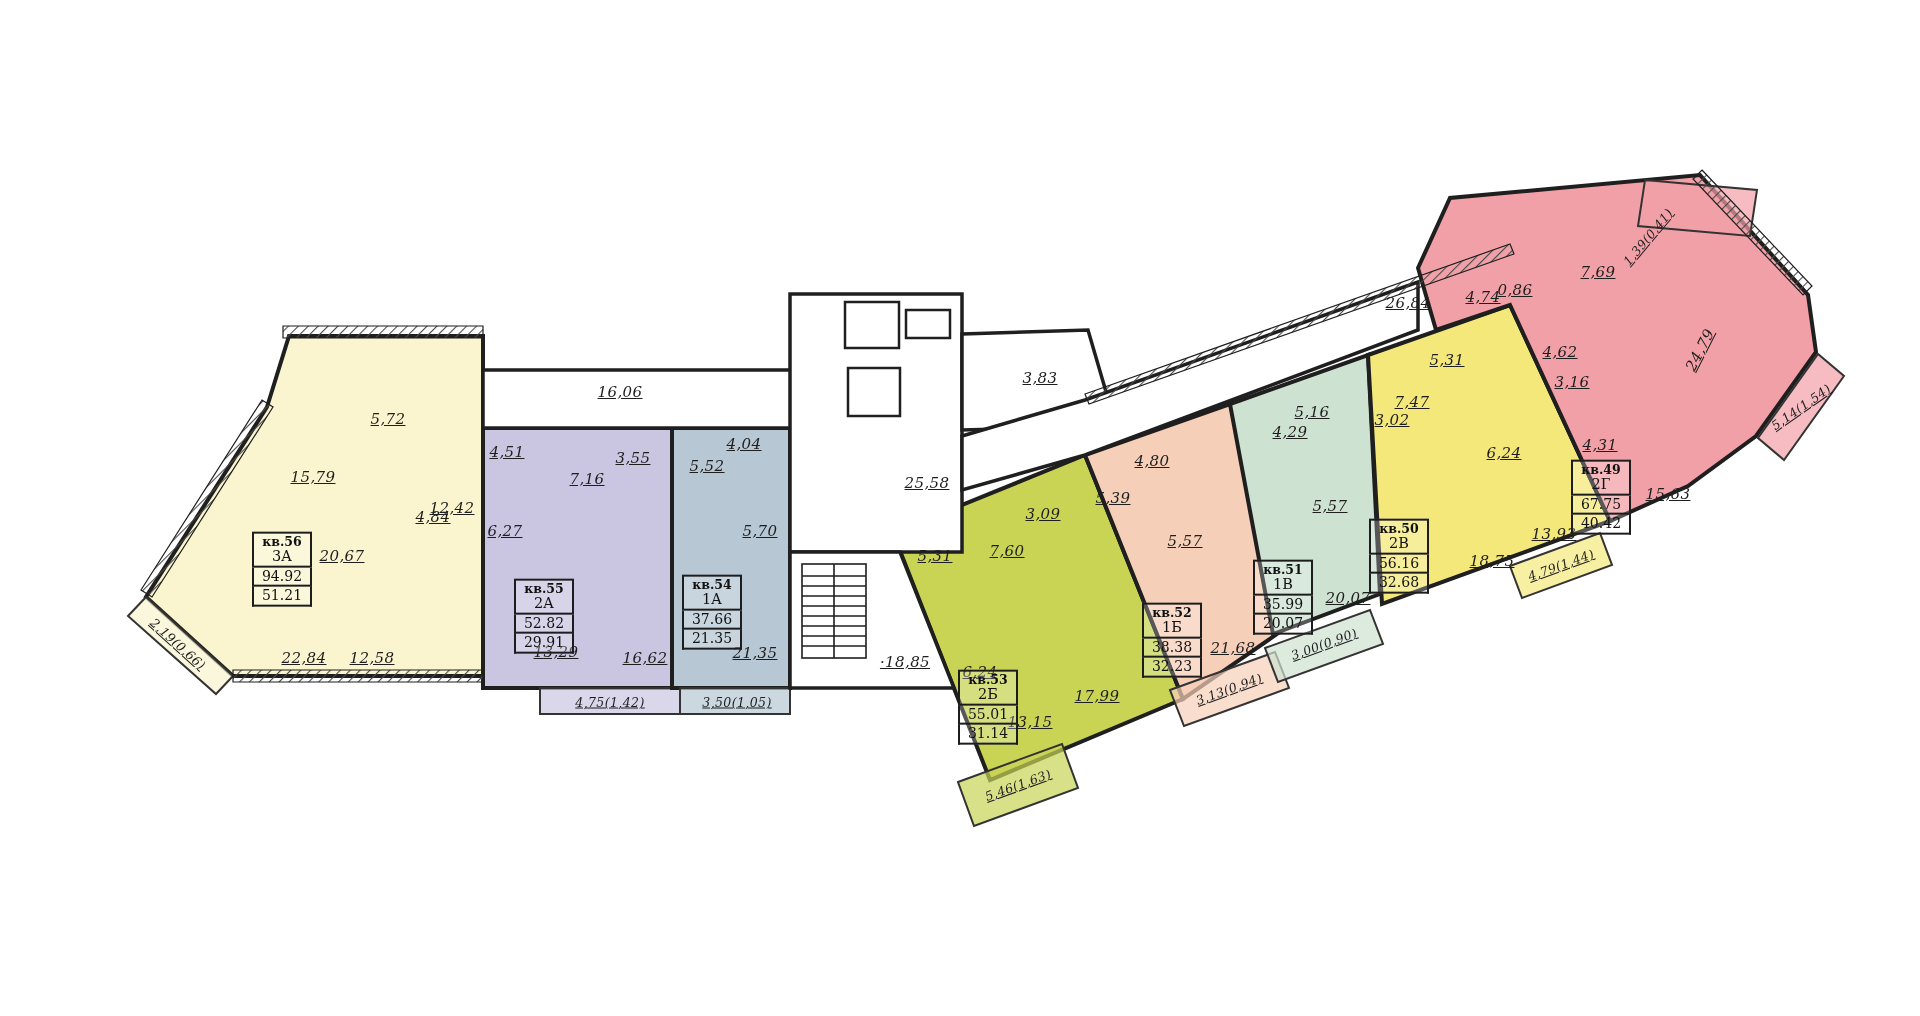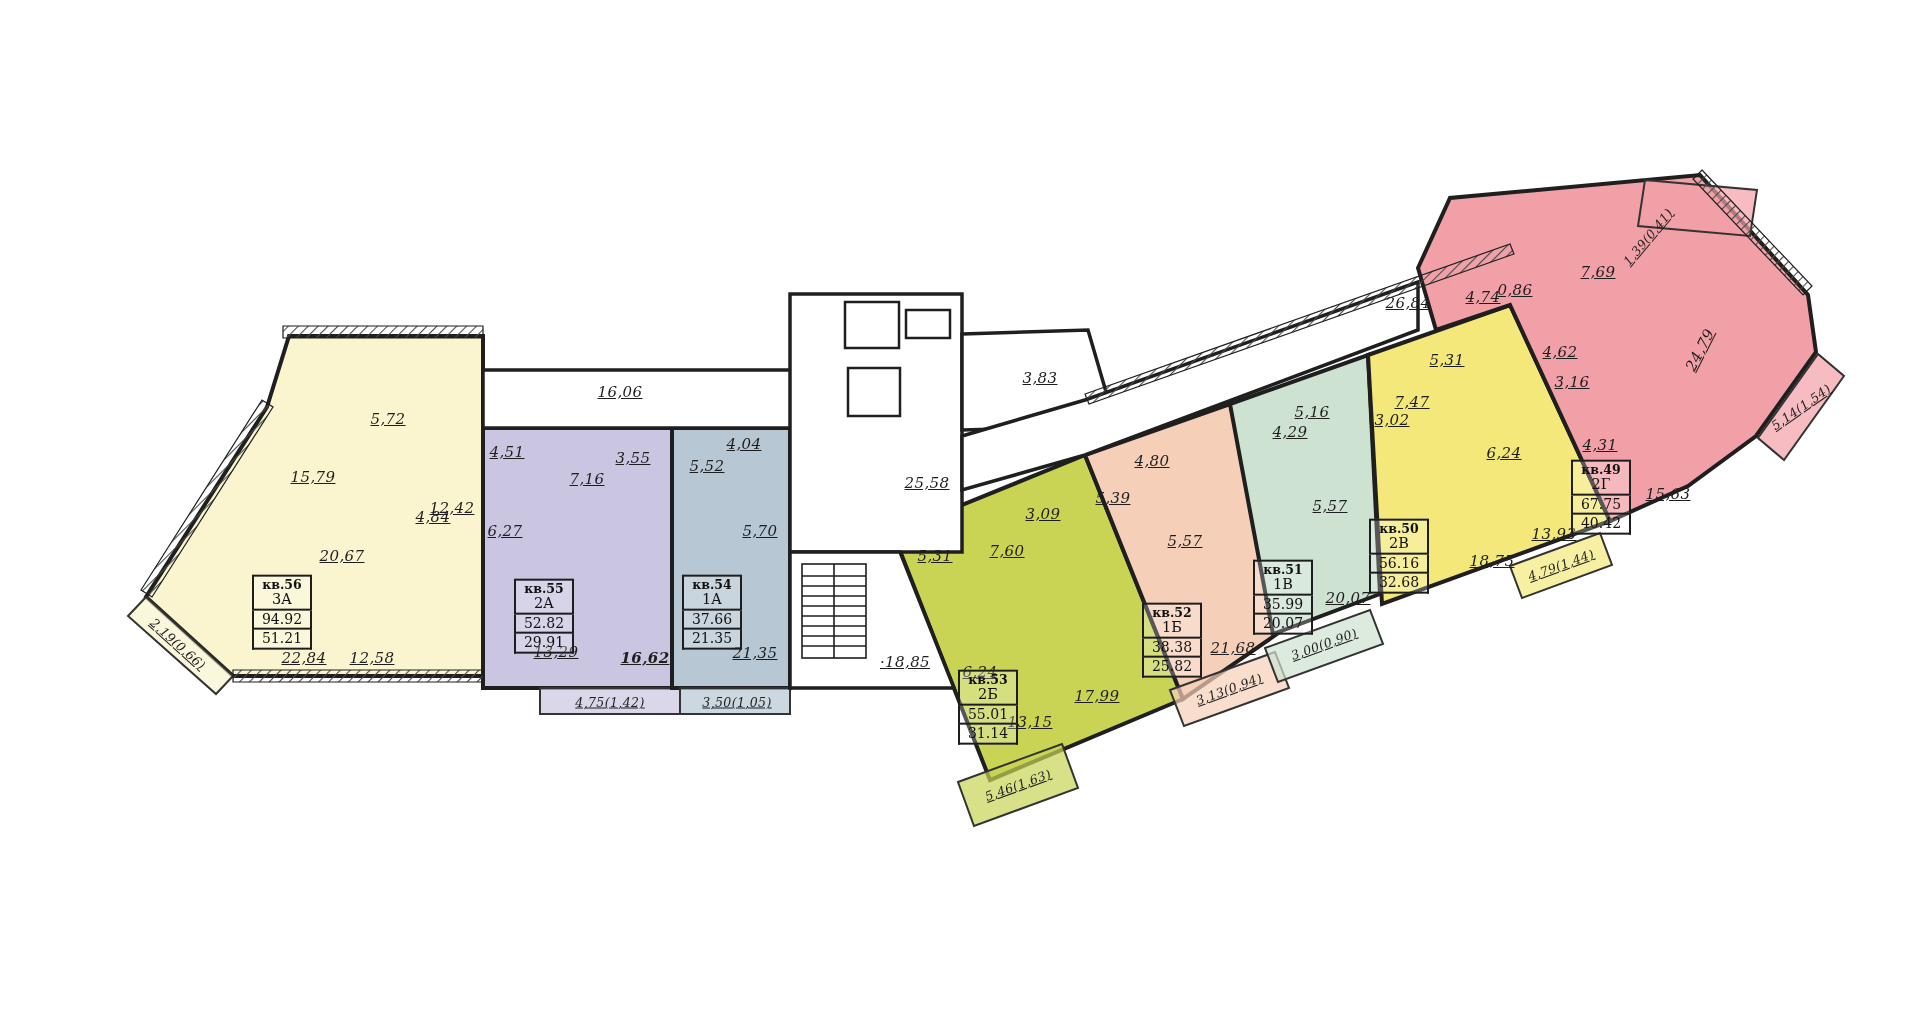--- a/index.html
+++ b/index.html
@@ -77,34 +77,34 @@
 
   <div id="labels-layer">
       <div class="dim-label" style="left: 313px; top: 477px; transform: translate(-50%, -50%) rotate(0deg);">15,79</div>
       <div class="dim-label" style="left: 388px; top: 419px; transform: translate(-50%, -50%) rotate(0deg);">5,72</div>
       <div class="dim-label" style="left: 452px; top: 469px; transform: translate(-50%, -50%) rotate(0deg); margin-top: 39px;">12,42</div>
       <div class="dim-label" style="left: 433px; top: 517px; transform: translate(-50%, -50%) rotate(0deg);">4,84</div>
       <div class="dim-label" style="left: 342px; top: 556px; transform: translate(-50%, -50%) rotate(0deg);">20,67</div>
       <div class="dim-label" style="left: 304px; top: 658px; transform: translate(-50%, -50%) rotate(0deg);">22,84</div>
       <div class="dim-label" style="left: 372px; top: 658px; transform: translate(-50%, -50%) rotate(0deg);">12,58</div>
       <div class="dim-label balcony-label" style="left: 178px; top: 644px; transform: translate(-50%, -50%) rotate(42deg);">2,19(0,66)</div>
-      <div class="info-box" style="left: 282px; top: 612px;">
+      <div class="info-box" style="left: 282px; top: 569px;">
         <div class="ib-head">
           <div class="ib-num">кв.56</div>
           <div class="ib-type">3А</div>
         </div>
         <div class="ib-row">94.92</div>
         <div class="ib-row">51.21</div>
       </div>
       <div class="dim-label" style="left: 507px; top: 452px; transform: translate(-50%, -50%) rotate(0deg);">4,51</div>
       <div class="dim-label" style="left: 587px; top: 479px; transform: translate(-50%, -50%) rotate(0deg);">7,16</div>
       <div class="dim-label" style="left: 633px; top: 458px; transform: translate(-50%, -50%) rotate(0deg);">3,55</div>
       <div class="dim-label" style="left: 505px; top: 531px; transform: translate(-50%, -50%) rotate(0deg);">6,27</div>
       <div class="dim-label" style="left: 556px; top: 652px; transform: translate(-50%, -50%) rotate(0deg); font-style: italic;">13,29</div>
-      <div class="dim-label" style="left: 645px; top: 658px; transform: translate(-50%, -50%) rotate(0deg); font-weight: bold;">16,62</div>
+      <div class="dim-label" style="left: 645px; top: 658px; transform: translate(-50%, -50%) rotate(0deg);">16,62</div>
       <div class="dim-label balcony-label" style="left: 610px; top: 702px; transform: translate(-50%, -50%) rotate(0deg);">4,75(1,42)</div>
       <div class="info-box" style="left: 544px; top: 616px;">
         <div class="ib-head">
           <div class="ib-num">кв.55</div>
           <div class="ib-type">2А</div>
         </div>
         <div class="ib-row">52.82</div>
         <div class="ib-row">29.91</div>
       </div>
       <div class="dim-label" style="left: 707px; top: 466px; transform: translate(-50%, -50%) rotate(0deg);">5,52</div>
@@ -139,21 +139,21 @@
       <div class="dim-label" style="left: 1113px; top: 498px; transform: translate(-50%, -50%) rotate(0deg);">5,39</div>
       <div class="dim-label" style="left: 1185px; top: 541px; transform: translate(-50%, -50%) rotate(0deg);">5,57</div>
       <div class="dim-label" style="left: 1233px; top: 648px; transform: translate(-50%, -50%) rotate(0deg);">21,68</div>
       <div class="dim-label balcony-label" style="left: 1229px; top: 689px; transform: translate(-50%, -50%) rotate(-20deg);">3,13(0,94)</div>
       <div class="info-box" style="left: 1172px; top: 640px;">
         <div class="ib-head">
           <div class="ib-num">кв.52</div>
           <div class="ib-type">1Б</div>
         </div>
         <div class="ib-row">38.38</div>
-        <div class="ib-row">25.82</div>
+        <div class="ib-row">32.23</div>
       </div>
       <div class="dim-label" style="left: 1290px; top: 432px; transform: translate(-50%, -50%) rotate(0deg);">4,29</div>
       <div class="dim-label" style="left: 1312px; top: 412px; transform: translate(-50%, -50%) rotate(0deg);">5,16</div>
       <div class="dim-label" style="left: 1330px; top: 506px; transform: translate(-50%, -50%) rotate(0deg);">5,57</div>
       <div class="dim-label" style="left: 1348px; top: 598px; transform: translate(-50%, -50%) rotate(0deg);">20,07</div>
       <div class="dim-label balcony-label" style="left: 1324px; top: 644px; transform: translate(-50%, -50%) rotate(-20deg);">3,00(0,90)</div>
       <div class="info-box" style="left: 1283px; top: 597px;">
         <div class="ib-head">
           <div class="ib-num">кв.51</div>
           <div class="ib-type">1В</div>

